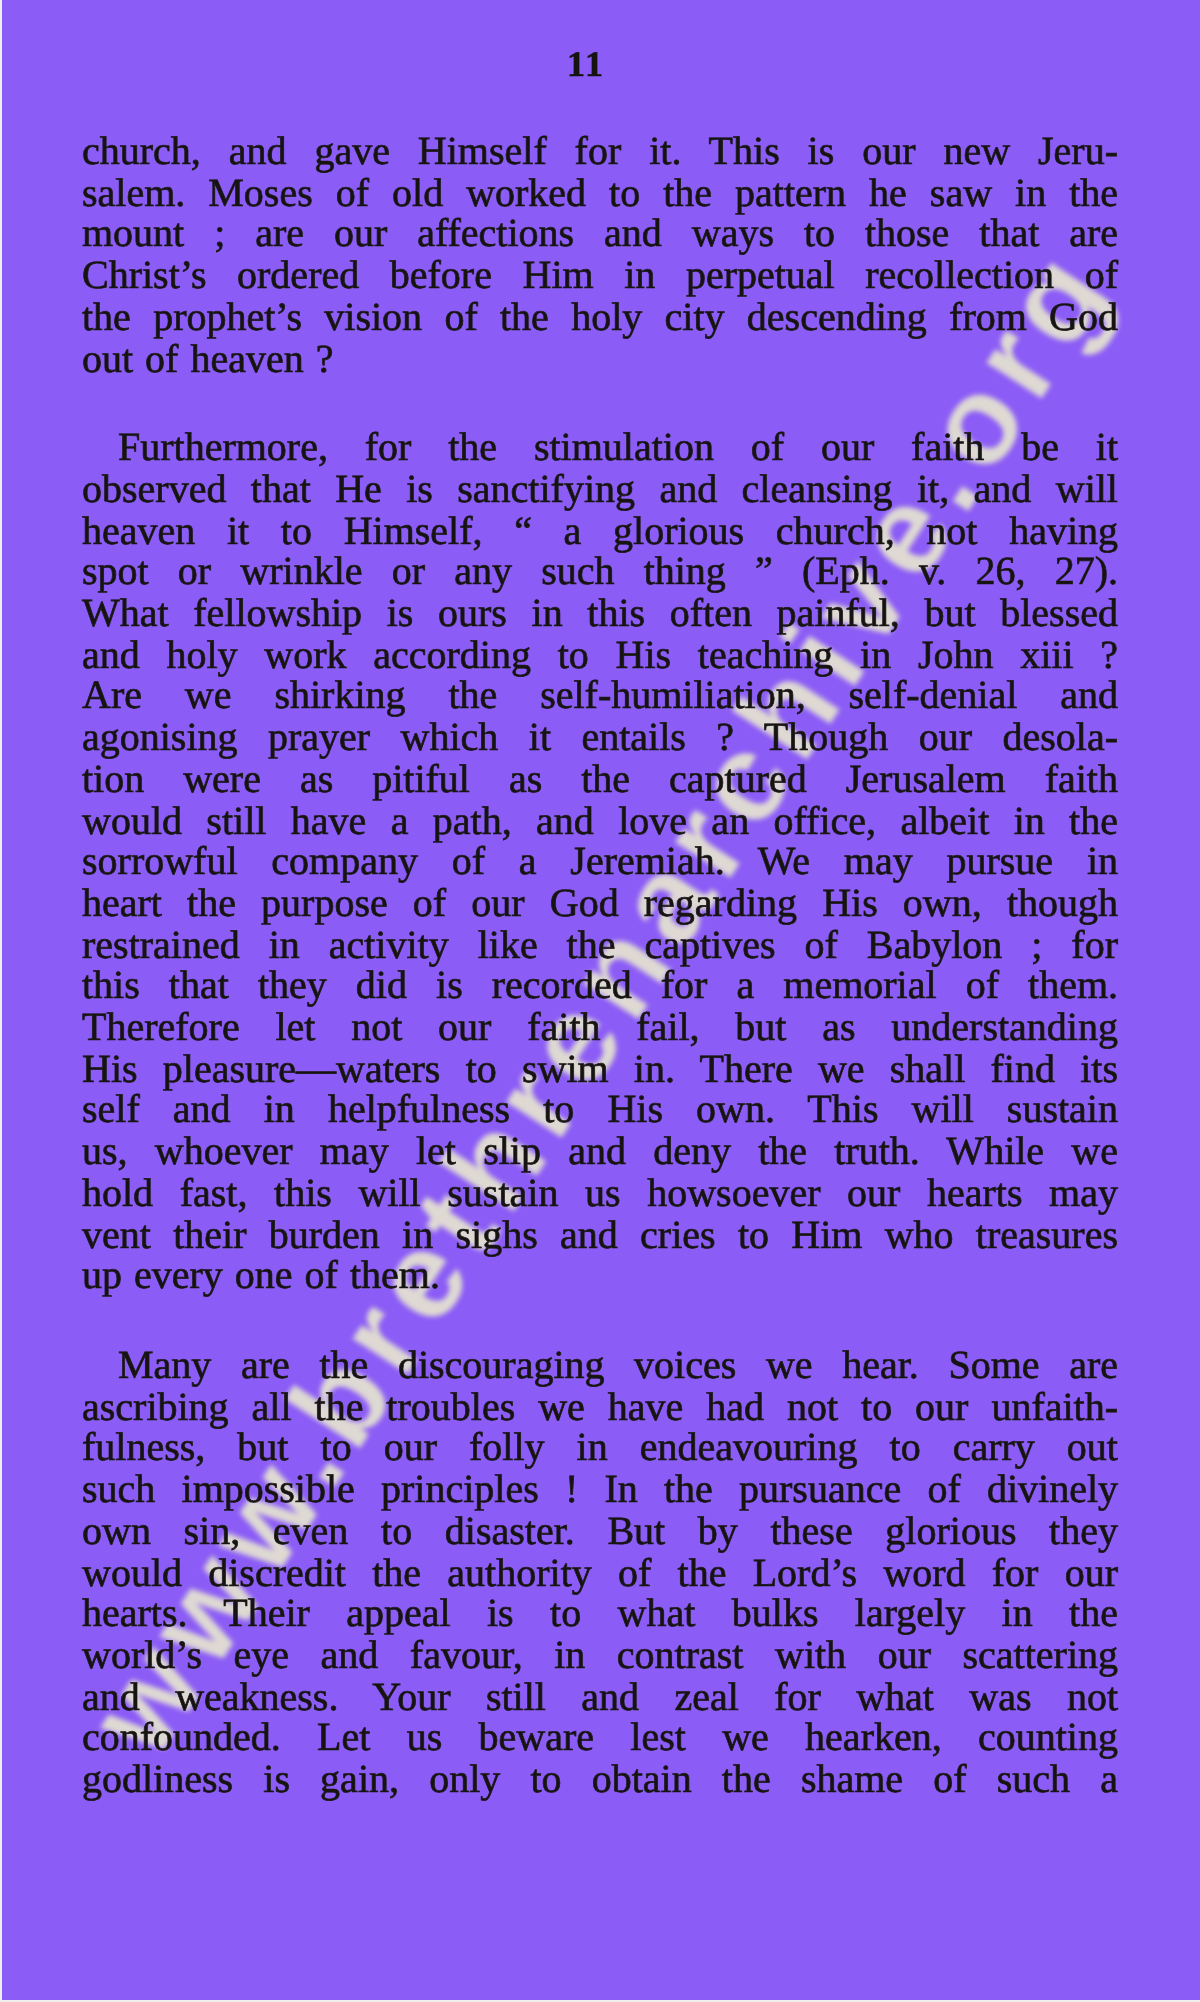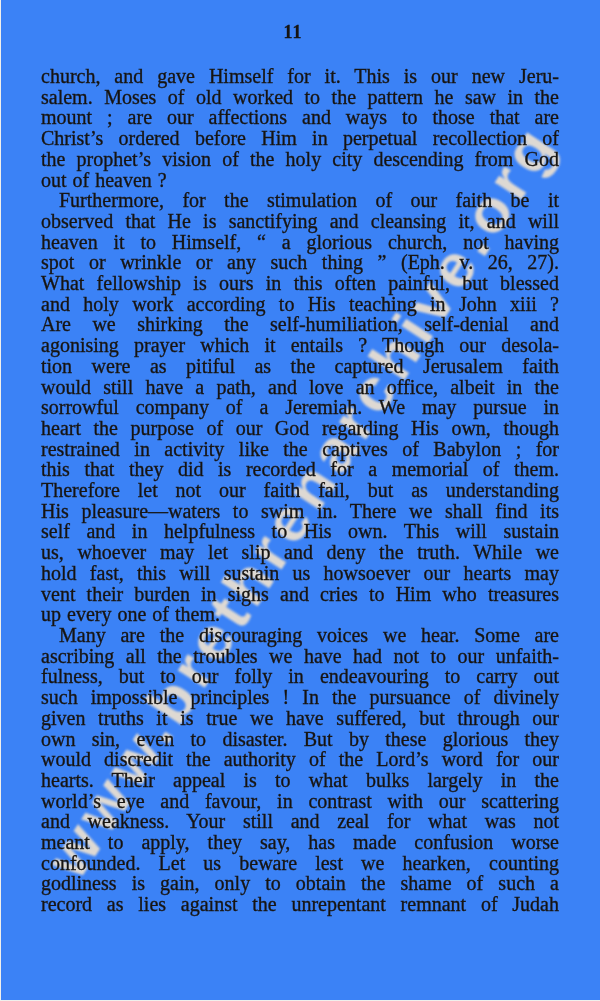--- a/index.html
+++ b/index.html
@@ -4,21 +4,21 @@
 <style>
   html, body {
     margin: 0;
     padding: 0;
     background: #fdfdfb;
   }
   .scan-page {
     position: relative;
     width: 600px;
     height: 1001px;
-    background: #3b82f6;
+    background: #8b5cf6;
     overflow: hidden;
     box-sizing: border-box;
     border-left: 1px solid #f0efec;
     border-bottom: 1px solid #f0efec;
     font-family: "Liberation Serif", "DejaVu Serif", serif;
     color: #161412;
   }
   .watermark {
     position: absolute;
     left: 50%;
@@ -60,20 +60,21 @@
   .paragraph { margin: 0; }
   .text-line {
     text-align: justify;
     text-align-last: justify;
   }
   .text-line.last-left {
     text-align-last: left;
   }
   .text-line.first-indent {
     text-indent: 18px;
+    margin-top: 24px;
   }
 </style>
 </head>
 <body>
 
 <div class="scan-page">
   <div class="watermark">www.brethrenarchive.org</div>
 
   <div class="page-number">11</div>
 
@@ -107,25 +108,22 @@
         <div class="text-line">us, whoever may let slip and deny the truth.  While we</div>
         <div class="text-line">hold fast, this will sustain us howsoever our hearts may</div>
         <div class="text-line">vent their burden in sighs and cries to Him who treasures</div>
         <div class="text-line last-left">up every one of them.</div>
       </div>
       <div class="paragraph">
         <div class="text-line first-indent">Many are the discouraging voices we hear.  Some are</div>
         <div class="text-line">ascribing all the troubles we have had not to our unfaith-</div>
         <div class="text-line">fulness, but to our folly in endeavouring to carry out</div>
         <div class="text-line">such impossible principles !  In the pursuance of divinely</div>
-        <div class="text-line">given truths it is true we have suffered, but through our</div>
         <div class="text-line">own sin, even to disaster.  But by these glorious they</div>
         <div class="text-line">would discredit the authority of the Lord’s word for our</div>
         <div class="text-line">hearts.  Their appeal is to what bulks largely in the</div>
         <div class="text-line">world’s eye and favour, in contrast with our scattering</div>
         <div class="text-line">and weakness.  Your still and zeal for what was not</div>
-        <div class="text-line">meant to apply, they say, has made confusion worse</div>
         <div class="text-line">confounded.  Let us beware lest we hearken, counting</div>
         <div class="text-line">godliness is gain, only to obtain the shame of such a</div>
-        <div class="text-line">record as lies against the unrepentant remnant of Judah</div>
       </div>
     </div>
 </div>
 
 </body></html>

